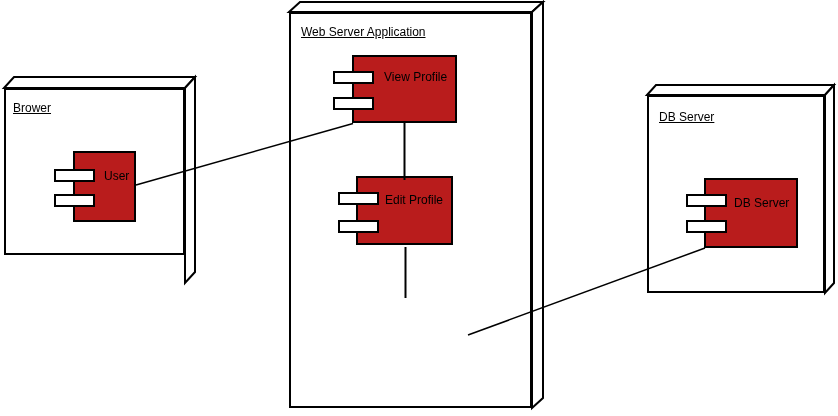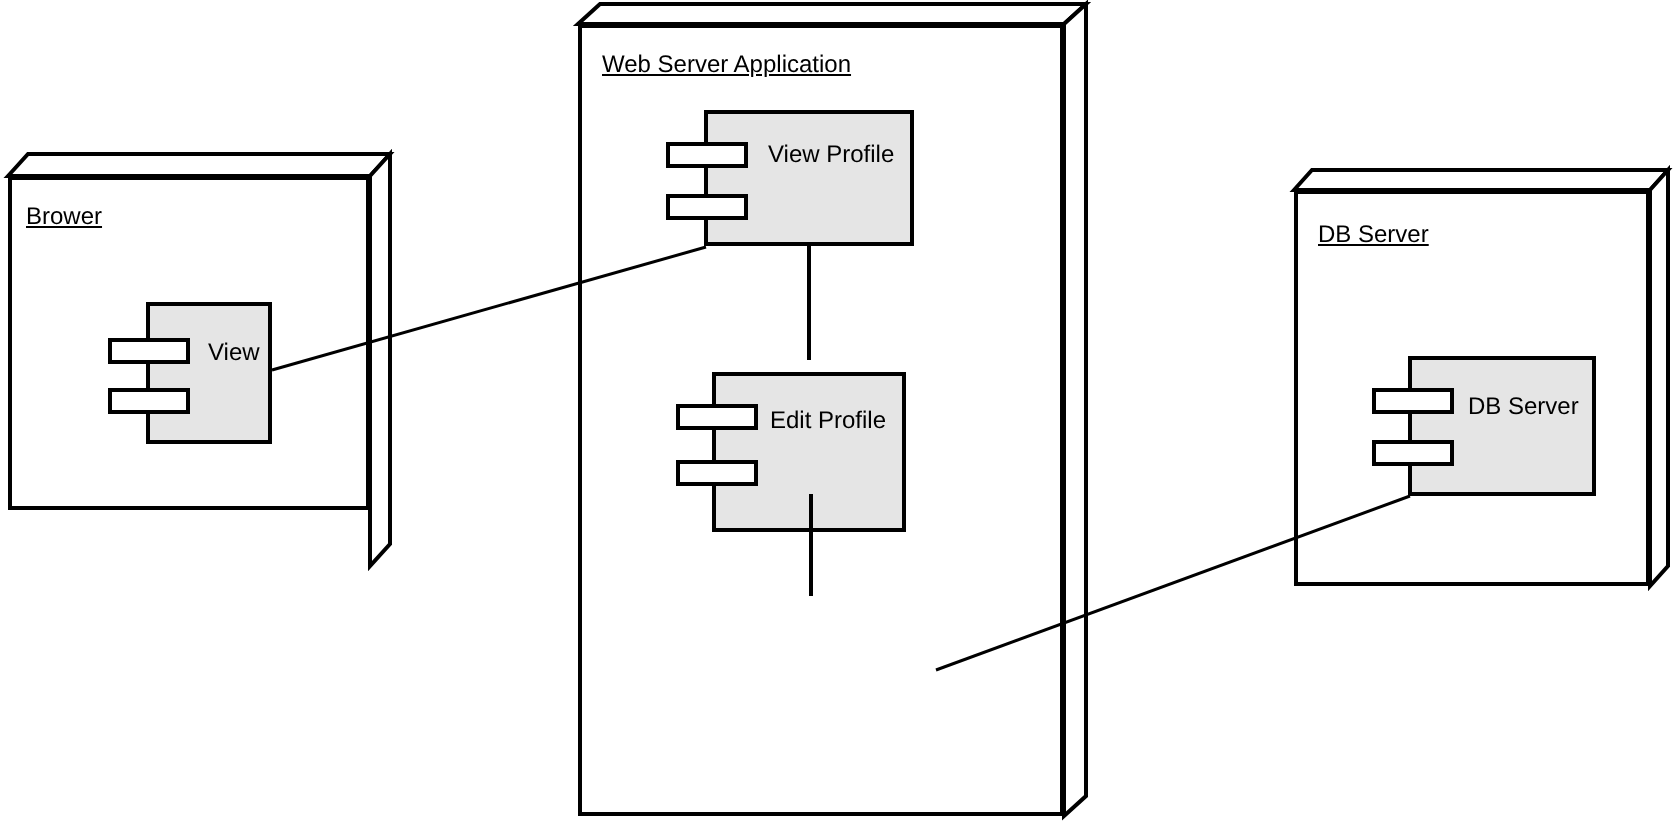--- a/index.html
+++ b/index.html
@@ -34,21 +34,21 @@
     position: absolute;
     font-size: 12px;
     line-height: 14px;
     text-decoration: underline;
     white-space: nowrap;
   }
   .comp {
     position: absolute;
     box-sizing: border-box;
     border: 2px solid #000000;
-    background: #e5e5e5;
+    background: #b91c1c;
     z-index: 2;
   }
   .comp-label {
     position: absolute;
     font-size: 12px;
     line-height: 14px;
     white-space: nowrap;
     z-index: 4;
   }
   .tab {
@@ -81,32 +81,32 @@
 
   <div class="node-front" style="left:289px; top:12px; width:243px; height:396px;text-align:center;">
     <div class="node-label" style="left:10px; top:11px;">Web Server Application</div>
   </div>
 
   <div class="node-front" style="left:647px; top:95px; width:178px; height:198px;">
     <div class="node-label" style="left:10px; top:13px;">DB Server</div>
   </div>
 
   <div class="comp" style="left:73px; top:151px; width:63px; height:71px;">
-    <span class="comp-label" style="left:29px; top:16px;">View</span>
+    <span class="comp-label" style="left:29px; top:16px;">User</span>
     <span class="tab" style="left:-21px; top:16px;"></span>
     <span class="tab" style="left:-21px; top:41px;"></span>
   </div>
 
   <div class="comp" style="left:352px; top:55px; width:105px; height:68px;">
     <span class="comp-label" style="left:30px; top:13px;">View Profile</span>
     <span class="tab" style="left:-21px; top:14px;"></span>
     <span class="tab" style="left:-21px; top:40px;"></span>
   </div>
 
-  <div class="comp" style="left:356px; top:186px; width:97px; height:80px;">
+  <div class="comp" style="left:356px; top:176px; width:97px; height:69px;">
     <span class="comp-label" style="left:27px; top:15px;">Edit Profile</span>
     <span class="tab" style="left:-20px; top:14px;"></span>
     <span class="tab" style="left:-20px; top:42px;"></span>
   </div>
 
 
   <div class="comp" style="left:704px; top:178px; width:94px; height:70px;">
     <span class="comp-label" style="left:28px; top:16px;">DB Server</span>
     <span class="tab" style="left:-20px; top:14px;"></span>
     <span class="tab" style="left:-20px; top:40px;"></span>

